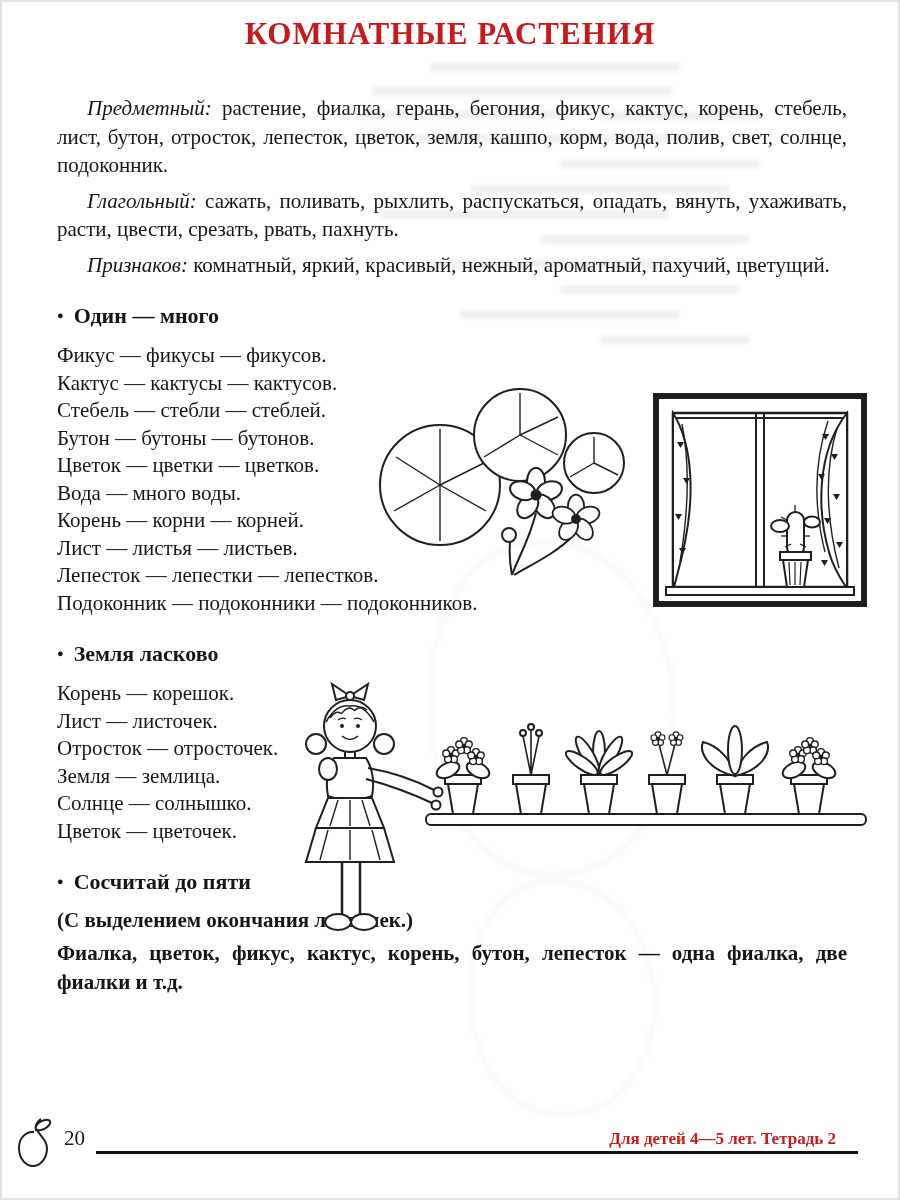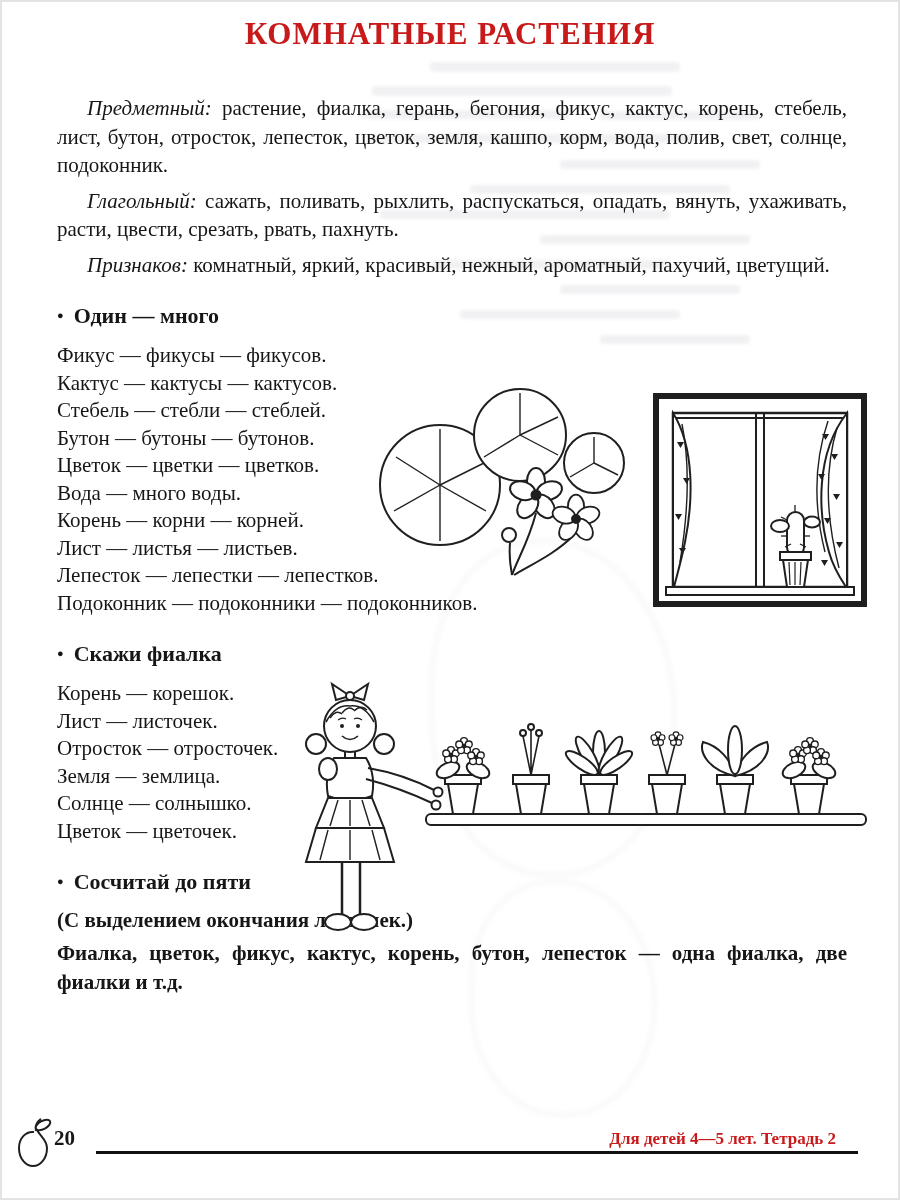--- a/index.html
+++ b/index.html
@@ -24,21 +24,21 @@
   .sec{font-size:22px;font-weight:bold;margin:24px 0 13px 0;}
   .sec::before{content:"●";font-size:11px;margin-right:10px;position:relative;top:-4px;}
   .list .line{font-size:21px;line-height:27.5px;}
   .note{font-size:21px;font-weight:bold;margin:4px 0 2px 0;}
   .count-text{font-size:21px;font-weight:bold;line-height:1.36;margin:6px 0 0 0;text-align:justify;}
   
   .illus{position:absolute;z-index:2;}
   .illus svg{display:block;}
   
   .footer-rule{position:absolute;left:96px;top:1151px;width:762px;height:2.5px;background:#111;z-index:1;}
-  .page-num{position:absolute;left:54px;top:1126px;font-size:21px;font-weight:bold;z-index:1;}
+  .page-num{position:absolute;left:64px;top:1126px;font-size:21px;font-weight:normal;z-index:1;}
   .footer-right{position:absolute;right:64px;top:1129px;font-size:17px;font-weight:bold;color:#c81a1a;z-index:1;}
   .pear{position:absolute;left:10px;top:1116px;z-index:1;}
 </style>
 </head>
 <body>
 
 <div class="bleed">
   <div class="ghost" style="left:430px;top:62px;width:250px;height:10px"></div>
   <div class="ghost" style="left:372px;top:86px;width:300px;height:10px"></div>
   <div class="ghost" style="left:360px;top:110px;width:210px;height:9px"></div>
@@ -75,21 +75,21 @@
       <div class="line">Стебель — стебли — стеблей.</div>
       <div class="line">Бутон — бутоны — бутонов.</div>
       <div class="line">Цветок — цветки — цветков.</div>
       <div class="line">Вода — много воды.</div>
       <div class="line">Корень — корни — корней.</div>
       <div class="line">Лист — листья — листьев.</div>
       <div class="line">Лепесток — лепестки — лепестков.</div>
       <div class="line">Подоконник — подоконники — подоконников.</div>
     </div>
 
-  <h3 class="sec"><span>Скажи фиалка</span></h3>
+  <h3 class="sec"><span>Земля ласково</span></h3>
   <div class="list">
       <div class="line">Корень — корешок.</div>
       <div class="line">Лист — листочек.</div>
       <div class="line">Отросток — отросточек.</div>
       <div class="line">Земля — землица.</div>
       <div class="line">Солнце — солнышко.</div>
       <div class="line">Цветок — цветочек.</div>
     </div>
 
   <h3 class="sec"><span>Сосчитай до пяти</span></h3>

